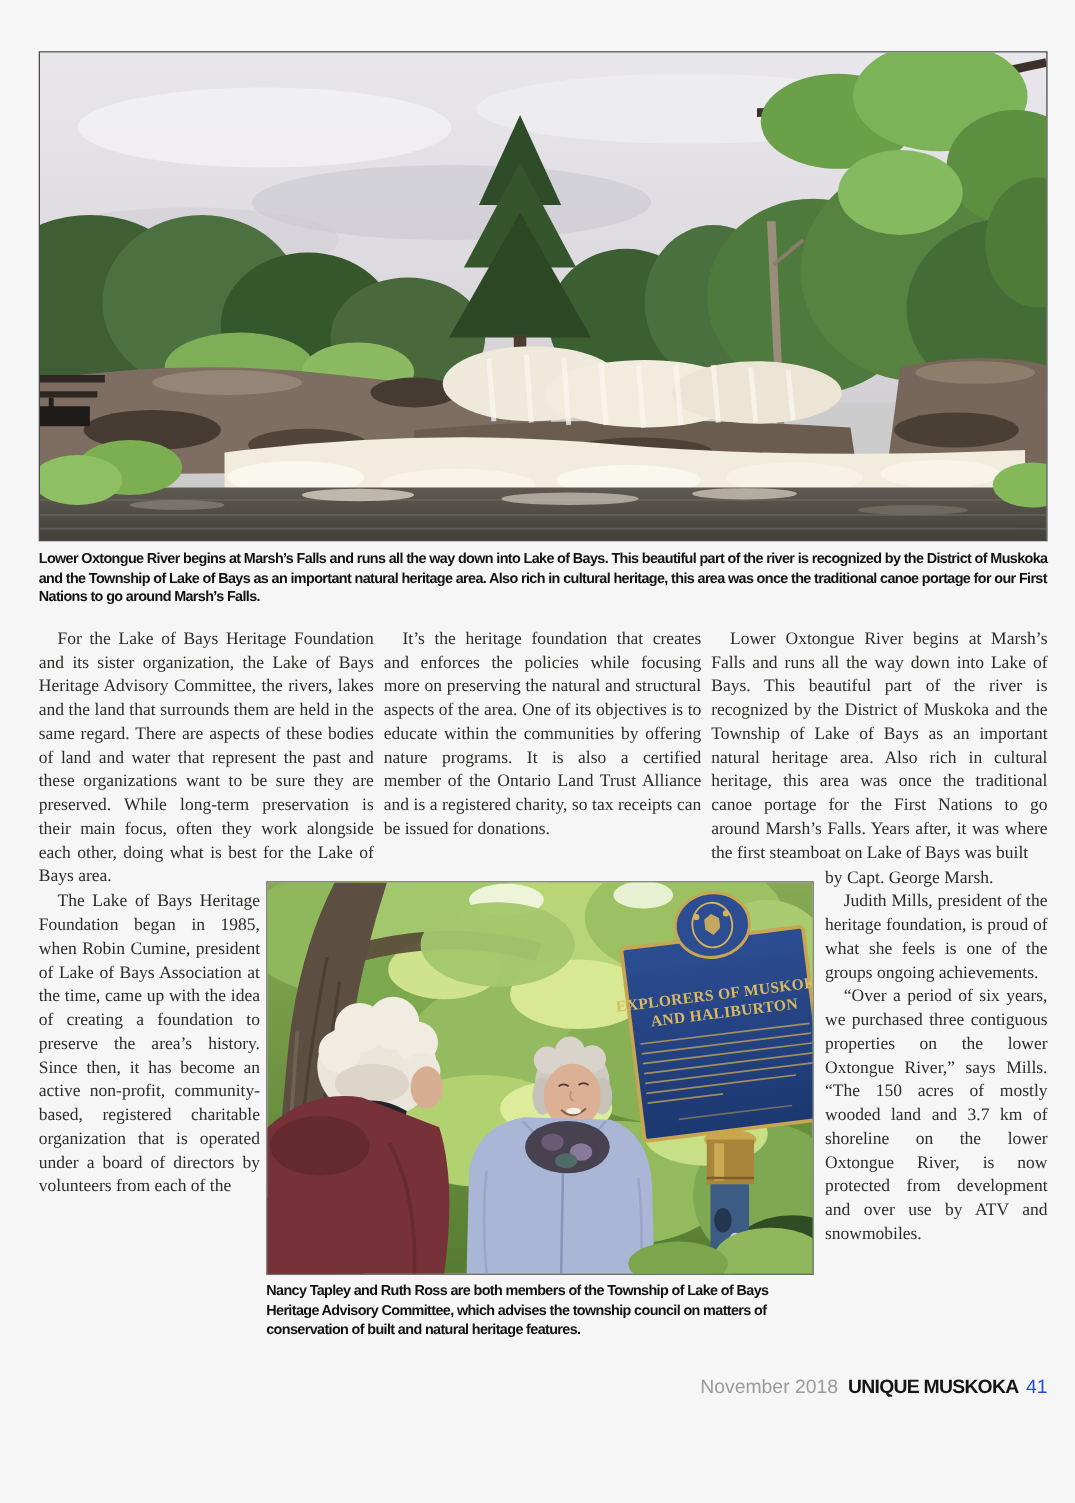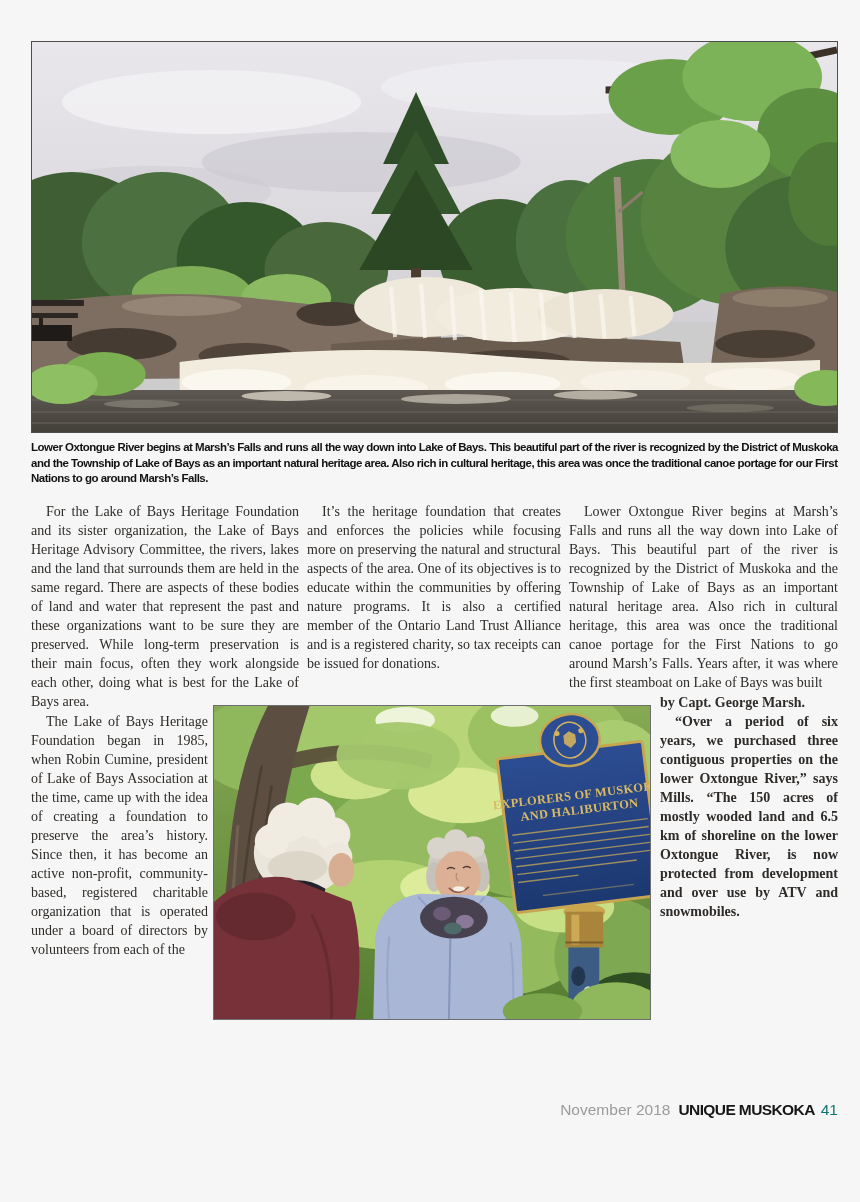--- a/index.html
+++ b/index.html
@@ -19,21 +19,21 @@
     text-align:justify;
   }
   .bodycol p { margin:0; text-indent:15px; }
   .bodycol p.noindent { text-indent:0; }
   .footer {
     position:absolute; top:1101px; right:22px;
     font-family:"Liberation Sans", sans-serif; font-size:15.5px; color:#9b9b9b;
     white-space:nowrap;
   }
   .footer .mag { color:#161616; font-weight:bold; letter-spacing:-0.6px; margin:0 4px 0 8px;text-align:right; }
-  .footer .pn { color:#0f766e; margin-left:2px;text-align:center; }
+  .footer .pn { color:#1d4ed8; margin-left:2px;text-align:center; }
 </style>
 </head>
 <body>
 
 <div class="page">
 
   <div class="photo" style="left:31px; top:41px; width:807px; height:392px;">
     <svg viewBox="0 0 807 390" preserveAspectRatio="none">
       <defs>
         <linearGradient id="sky" x1="0" y1="0" x2="0" y2="1">
@@ -133,23 +133,24 @@
   </div>
 
   <div class="bodycol" style="left:307px; top:502px; width:254px;">
     <p>It’s the heritage foundation that creates and enforces the policies while focusing more on preserving the natural and structural aspects of the area. One of its objectives is to educate within the communities by offering nature programs. It is also a certified member of the Ontario Land Trust Alliance and is a registered charity, so tax receipts can be issued for donations.</p>
   </div>
 
   <div class="bodycol" style="left:569px; top:502px; width:269px;">
     <p>Lower Oxtongue River begins at Marsh’s Falls and runs all the way down into Lake of Bays. This beautiful part of the river is recognized by the District of Muskoka and the Township of Lake of Bays as an important natural heritage area. Also rich in cultural heritage, this area was once the traditional canoe portage for the First Nations to go around Marsh’s Falls. Years after, it was where the first steamboat on Lake of Bays was built</p>
   </div>
 
-  <div class="bodycol" style="left:660px; top:693px; width:178px;font-weight:bold;">
+  <div class="bodycol" style="left:660px; top:693px; width:178px;">
     <p class="noindent">by Capt. George Marsh.</p>
-    <p>“Over a period of six years, we purchased three contiguous properties on the lower Oxtongue River,” says Mills. “The 150 acres of mostly wooded land and 6.5 km of shoreline on the lower Oxtongue River, is now protected from development and over use by ATV and snowmobiles.</p>
+    <p>Judith Mills, president of the heritage foundation, is proud of what she feels is one of the groups ongoing achievements.</p>
+    <p>“Over a period of six years, we purchased three contiguous properties on the lower Oxtongue River,” says Mills. “The 150 acres of mostly wooded land and 3.7 km of shoreline on the lower Oxtongue River, is now protected from development and over use by ATV and snowmobiles.</p>
   </div>
 
   <div class="photo" style="left:213px; top:705px; width:438px; height:315px; border-color:#6e6e6e;">
     <svg viewBox="0 0 438 315" preserveAspectRatio="none">
       <defs>
         <linearGradient id="leaf" x1="0" y1="0" x2="0" y2="1">
           <stop offset="0" stop-color="#86aa53"></stop>
             <stop offset="1" stop-color="#567c31"></stop>
         </linearGradient>
         <linearGradient id="signB" x1="0" y1="0" x2="0" y2="1">
@@ -246,18 +247,19 @@
       <rect x="359" y="210" width="8" height="30" fill="#d6b25e" opacity="0.8"></rect>
       <line x1="353" y1="238" x2="391" y2="238" stroke="#7c5f28" stroke-width="2"></line>
       <rect x="356" y="243" width="31" height="72" fill="#3d5c83"></rect>
       <ellipse cx="366" cy="272" rx="7" ry="10" fill="#22364f"></ellipse>
       <ellipse cx="376" cy="288" rx="5" ry="6" fill="#cfd8de"></ellipse>
       <ellipse cx="404" cy="302" rx="45" ry="24" fill="#8fb75c"></ellipse>
       <ellipse cx="330" cy="307" rx="40" ry="18" fill="#7ba64b"></ellipse>
     </svg>
   </div>
 
+  <div class="caption" style="left:213px; top:1026px; width:438px;">Nancy Tapley and Ruth Ross are both members of the Township of Lake of Bays Heritage Advisory Committee, which advises the township council on matters of conservation of built and natural heritage features.</div>
 
   <div class="footer">
     <span>November 2018</span><span class="mag">UNIQUE MUSKOKA</span><span class="pn">41</span>
   </div>
 
 </div>
 
 </body></html>

